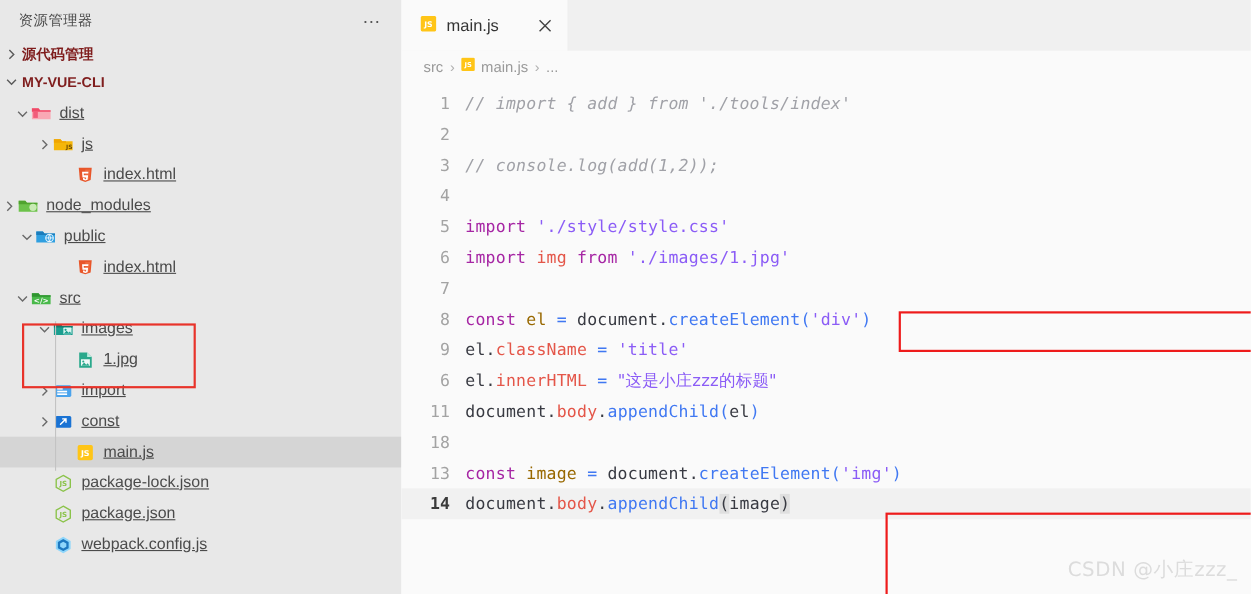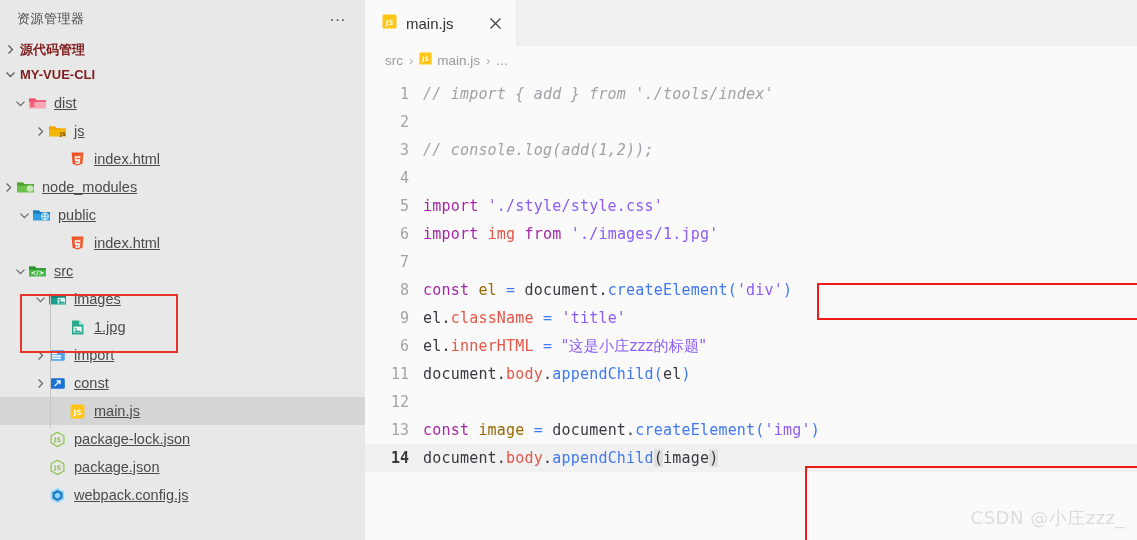--- a/index.html
+++ b/index.html
@@ -482,21 +482,21 @@
         </div>
         <div class="cline">
           <span class="lnum">6</span>
           <span class="ctext"><span class="id">el.</span><span class="var">innerHTML</span><span class="id"> </span><span class="op">=</span><span class="id"> </span><span class="str cn">"这是小庄zzz的标题"</span></span>
         </div>
         <div class="cline">
           <span class="lnum">11</span>
           <span class="ctext"><span class="id">document.</span><span class="var">body</span><span class="id">.</span><span class="fn">appendChild</span><span class="op">(</span><span class="id">el</span><span class="op">)</span></span>
         </div>
         <div class="cline">
-          <span class="lnum">12</span>
+          <span class="lnum">18</span>
           <span class="ctext"></span>
         </div>
         <div class="cline">
           <span class="lnum">13</span>
           <span class="ctext"><span class="kw">const</span><span class="id"> </span><span class="num">image</span><span class="id"> </span><span class="op">=</span><span class="id"> document.</span><span class="fn">createElement</span><span class="op">(</span><span class="str">'img'</span><span class="op">)</span></span>
         </div>
         <div class="cline active">
           <span class="lnum">14</span>
           <span class="ctext"><span class="id">document.</span><span class="var">body</span><span class="id">.</span><span class="fn">appendChild</span><span class="brk">(</span><span class="id">image</span><span class="brk">)</span></span>
         </div>

